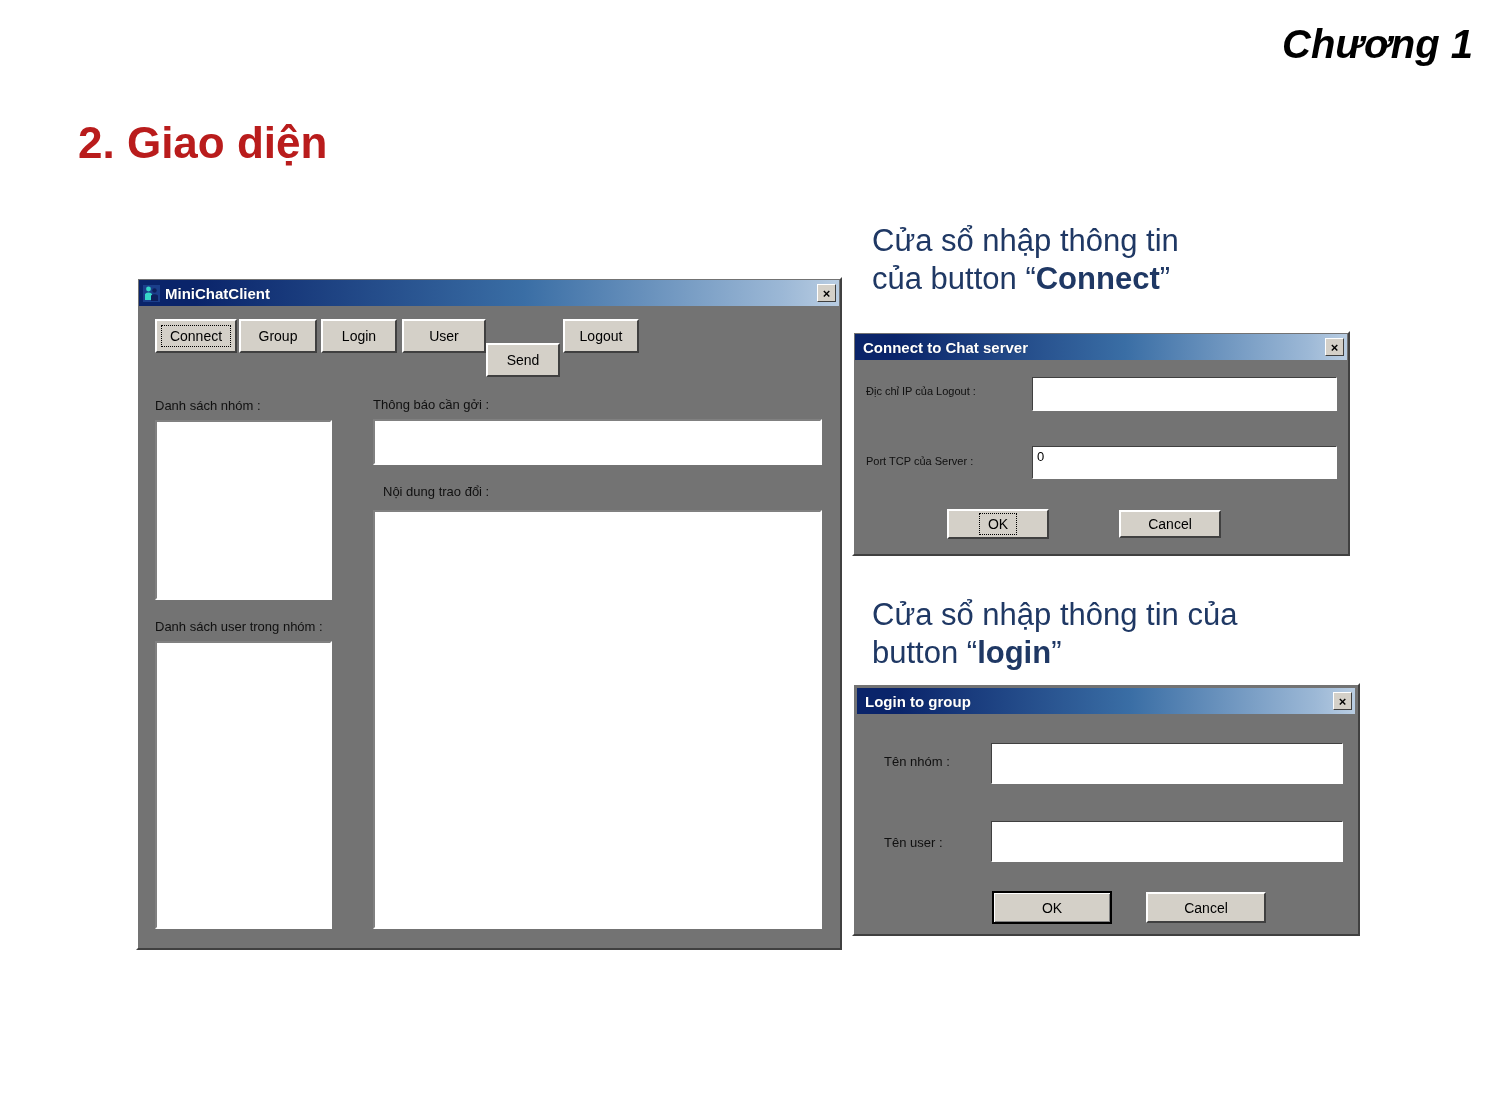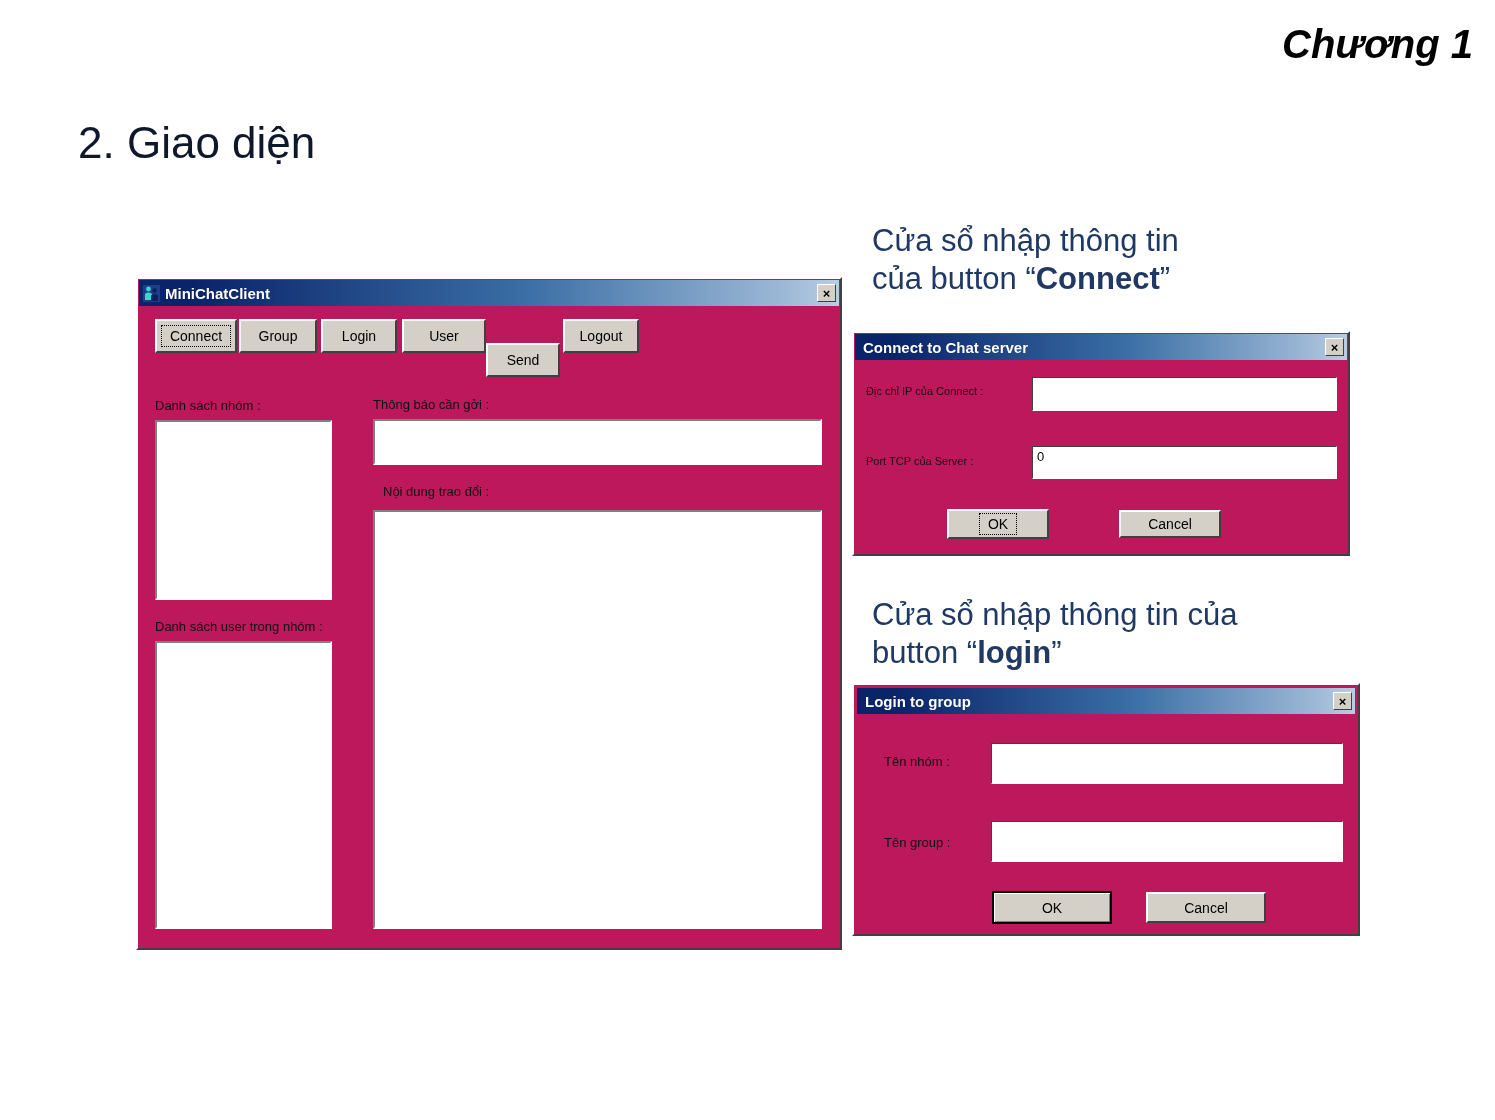--- a/index.html
+++ b/index.html
@@ -13,28 +13,28 @@
 
   
   #chapter-label{
     position:absolute; right:22px; top:22px;
     font-size:40px; font-weight:bold; font-style:italic;
     color:#000000; letter-spacing:0px;
     white-space:nowrap;
   }
   #slide-title{
     position:absolute; left:78px; top:118px;
-    font-size:44px; font-weight:normal; color:#0f172a;
+    font-size:44px; font-weight:bold; color:#b91c1c;
     white-space:nowrap;
   }
 
   
   .win-window{
     position:absolute;
-    background:#be185d;
+    background:#737373;
     box-sizing:border-box;
   }
   .titlebar{
     height:26px;
     background:linear-gradient(to right,#0a246a 0%,#0a246a 8%,#3a6ea5 55%,#9cb8d6 92%,#b9cde2 100%);
     display:flex; align-items:center;
     padding:0 3px 0 4px;
     box-sizing:border-box;
   }
   .titlebar-icon{
@@ -230,21 +230,21 @@
 
 <div class="annot" style="left:872px; top:222px;"><span>Cửa sổ nhập thông tin
 của button “</span><b>Connect</b><span>”</span></div>
 
 <div class="win-window" id="connect-dialog">
   <div class="titlebar">
     <span class="titlebar-text" style="margin-left:4px;">Connect to Chat server</span>
     <span class="titlebar-close">×</span>
   </div>
 
-  <div class="field-label" style="left:12px; top:52px; font-size:11px;">Địc chỉ IP của Connect :</div>
+  <div class="field-label" style="left:12px; top:52px; font-size:11px;">Địc chỉ IP của Logout :</div>
   <div class="sunken-thin" style="left:178px; top:44px; width:305px; height:34px;">
     <div class="textbox-value"></div>
   </div>
 
   <div class="field-label" style="left:12px; top:122px; font-size:11px;">Port TCP của Server :</div>
   <div class="sunken-thin" style="left:178px; top:113px; width:305px; height:33px;">
     <div class="textbox-value">0</div>
   </div>
 
   <div class="btn focused" style="left:93px; top:176px; width:102px; height:30px;">
@@ -262,21 +262,21 @@
   <div class="titlebar">
     <span class="titlebar-text" style="margin-left:4px;">Login to group</span>
     <span class="titlebar-close">×</span>
   </div>
 
   <div class="field-label" style="left:30px; top:69px;">Tên nhóm :</div>
   <div class="sunken-thin" style="left:137px; top:58px; width:352px; height:41px;">
     <div class="textbox-value"></div>
   </div>
 
-  <div class="field-label" style="left:30px; top:150px;">Tên group :</div>
+  <div class="field-label" style="left:30px; top:150px;">Tên user :</div>
   <div class="sunken-thin" style="left:137px; top:136px; width:352px; height:41px;">
     <div class="textbox-value"></div>
   </div>
 
   <div class="btn default" style="left:138px; top:206px; width:120px; height:33px;">
       <span class="cap">OK</span>
     </div>
   <div class="btn" style="left:292px; top:207px; width:120px; height:31px;">
       <span class="cap">Cancel</span>
     </div>

